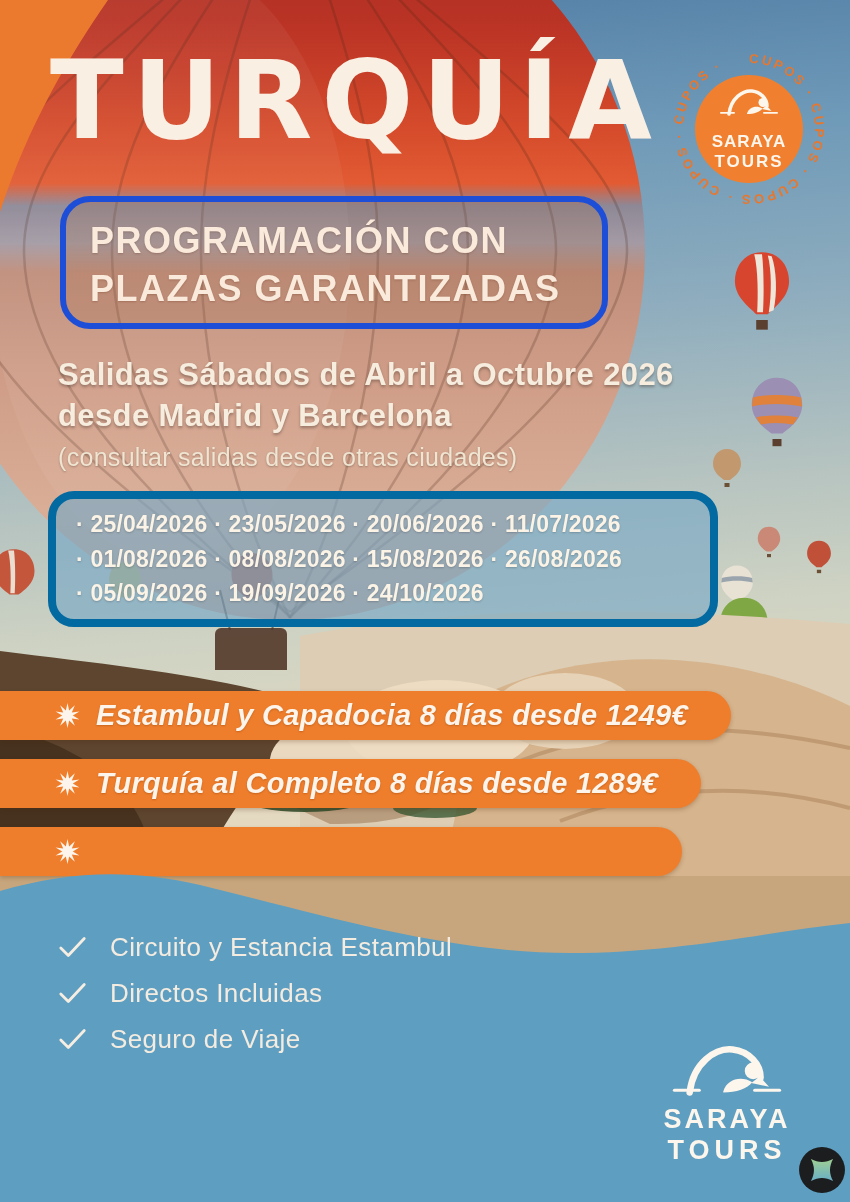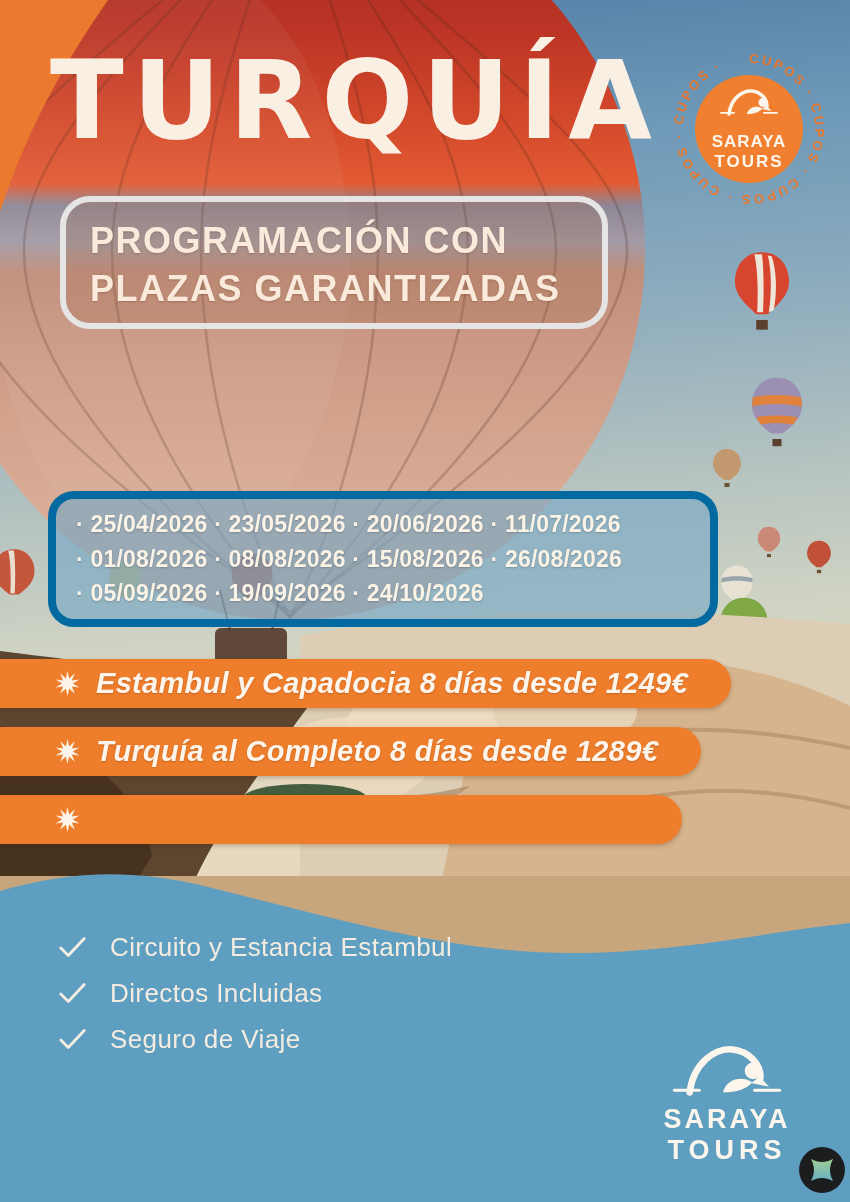--- a/index.html
+++ b/index.html
@@ -26,21 +26,21 @@
     font-family:"DejaVu Sans", sans-serif;
     font-size:108px; line-height:1.02; font-weight:bold;
     letter-spacing:9px; color:#FAEFE3;
   }
   
   .badge{ position:absolute; left:664px; top:44px; width:170px; height:170px; z-index:5; }
   .badge text{ font-family:"Liberation Sans", sans-serif; }
   
   .program-box{
     position:absolute; left:60px; top:196px; width:548px; height:133px; z-index:5;
-    border:6px solid #e5e5e5; border-radius:30px;
+    border:6px solid #1d4ed8; border-radius:30px;
     background:rgba(158,104,74,0.22);
     padding:15px 10px 0 24px;
   }
   .program-box .line{
     display:block; font-size:36px; font-weight:bold; letter-spacing:1.5px;
     color:#F9EADB; line-height:48px;
     text-shadow:0 1px 2px rgba(90,40,10,0.25);
   }
   
   .subtitle{ position:absolute; left:58px; top:354px; z-index:5; }
@@ -67,21 +67,21 @@
     text-shadow:0 1px 2px rgba(30,40,50,0.25); white-space:nowrap;
   }
   
   .offers{ position:absolute; left:0; top:659px; z-index:5; list-style:none; }
   .offers li{
     height:49px; margin-bottom:19px; background:#EF7E2C;
     border-radius:0 25px 25px 0;
     display:flex; align-items:center; padding-left:54px;
     box-shadow:0 2px 4px rgba(80,40,10,0.25);
   }
-  .offers li:nth-of-type(1){ width:731px; }
+  .offers li:nth-of-type(1){ width:731px;margin-top:32px; }
   .offers li:nth-of-type(2){ width:701px; }
   .offers li:nth-of-type(3){ width:682px; }
   .offers .star{ flex:0 0 auto; margin-right:15px; }
   .offers .offer-text{
     font-size:29px; font-weight:bold; font-style:italic; color:#FDF5EB;
     letter-spacing:0.3px; white-space:nowrap;
     text-shadow:0 1px 2px rgba(120,55,10,0.35);
   }
   
   .wave{ position:absolute; left:0; top:855px; z-index:6; }
@@ -240,20 +240,25 @@
       <text x="85" y="103" text-anchor="middle" font-size="17" font-weight="bold" letter-spacing="1" fill="#FDF6EC">SARAYA</text>
       <text x="85" y="123" text-anchor="middle" font-size="17" font-weight="bold" letter-spacing="2" fill="#FDF6EC">TOURS</text>
     </svg>
   </div>
 
   <div class="program-box">
     <span class="line">PROGRAMACIÓN CON</span>
     <span class="line">PLAZAS GARANTIZADAS</span>
   </div>
 
+  <div class="subtitle">
+    <span class="big">Salidas Sábados de Abril a Octubre 2026</span>
+    <span class="big">desde Madrid y Barcelona</span>
+    <span class="note">(consultar salidas desde otras ciudades)</span>
+  </div>
 
   <div class="dates-box">
     <div class="dates-row">· 25/04/2026 · 23/05/2026 · 20/06/2026 · 11/07/2026</div>
     <div class="dates-row">· 01/08/2026 · 08/08/2026 · 15/08/2026 · 26/08/2026</div>
     <div class="dates-row">· 05/09/2026 · 19/09/2026 · 24/10/2026</div>
   </div>
 
   <ul class="offers">
 
       <li>

